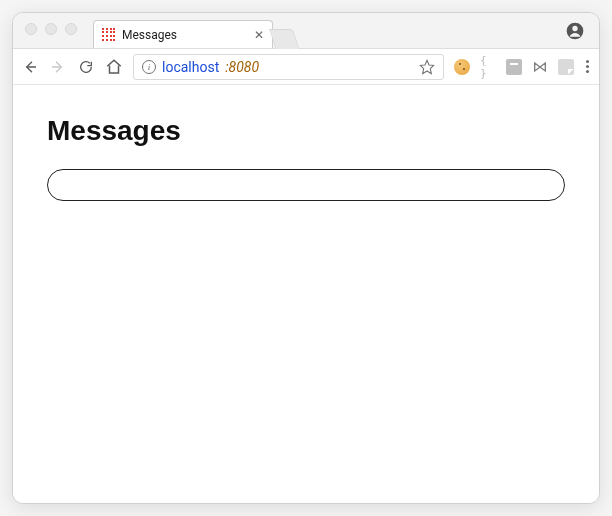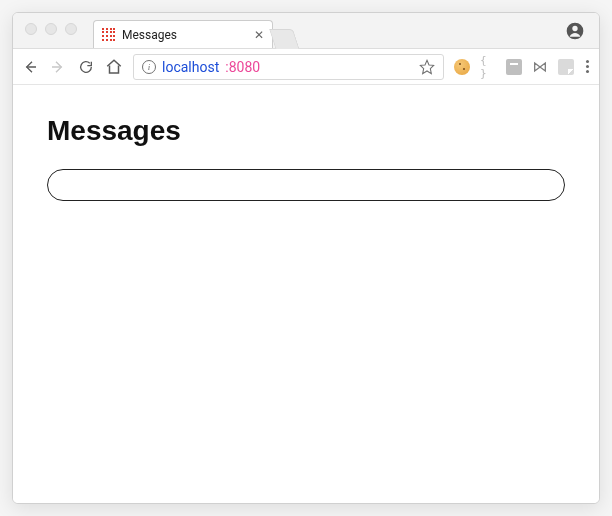--- a/index.html
+++ b/index.html
@@ -13,21 +13,21 @@
     overflow: hidden;
   }
   .browser-window {
     position: absolute;
     top: 12px;
     left: 12px;
     width: 588px;
     height: 492px;
     background: #fff;
     border: 1px solid #d0d0d0;
-    border-radius: 6px;
+    border-radius: 11px;
     box-shadow: 0 4px 20px rgba(0,0,0,0.1);
     display: flex;
     flex-direction: column;
     overflow: hidden;
   }
   
   .titlebar {
     height: 36px;
     background: #f3f3f3;
     border-bottom: 1px solid #ddd;
@@ -150,21 +150,21 @@
     border-radius: 50%;
     display: flex;
     align-items: center;
     justify-content: center;
     font-size: 9px;
     color: #707070;
     font-family: Georgia, serif;
     font-style: italic;
   }
   .url-host { color: #1d4ed8; }
-  .url-port { color: #ec4899; }
+  .url-port { color: #a16207; font-style: italic; }
   .omnibox .star {
     margin-left: auto;
     color: #707070;
   }
   .ext-icons {
     display: flex;
     align-items: center;
     gap: 10px;
   }
   .ext {

